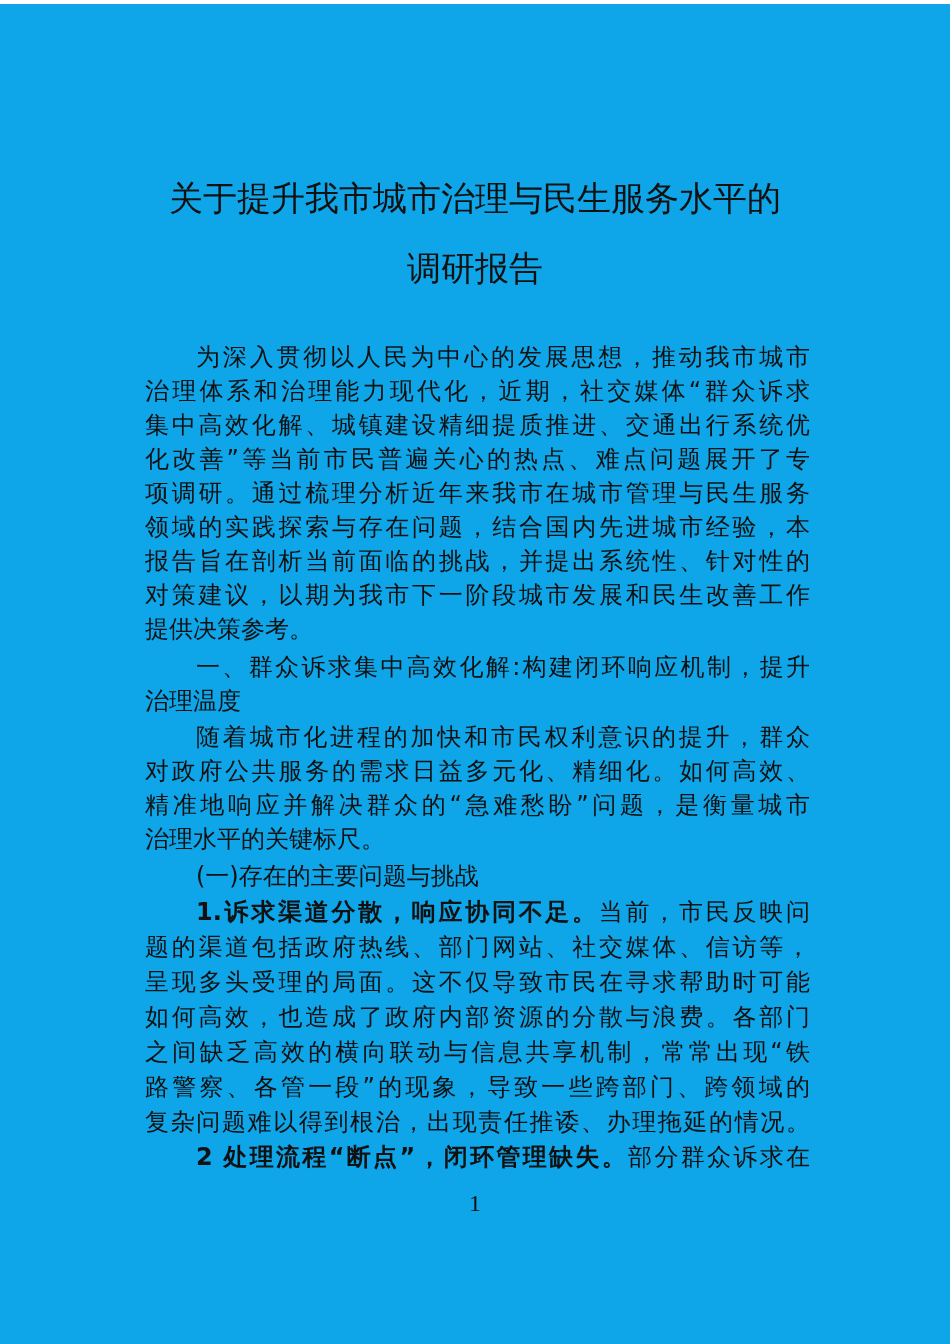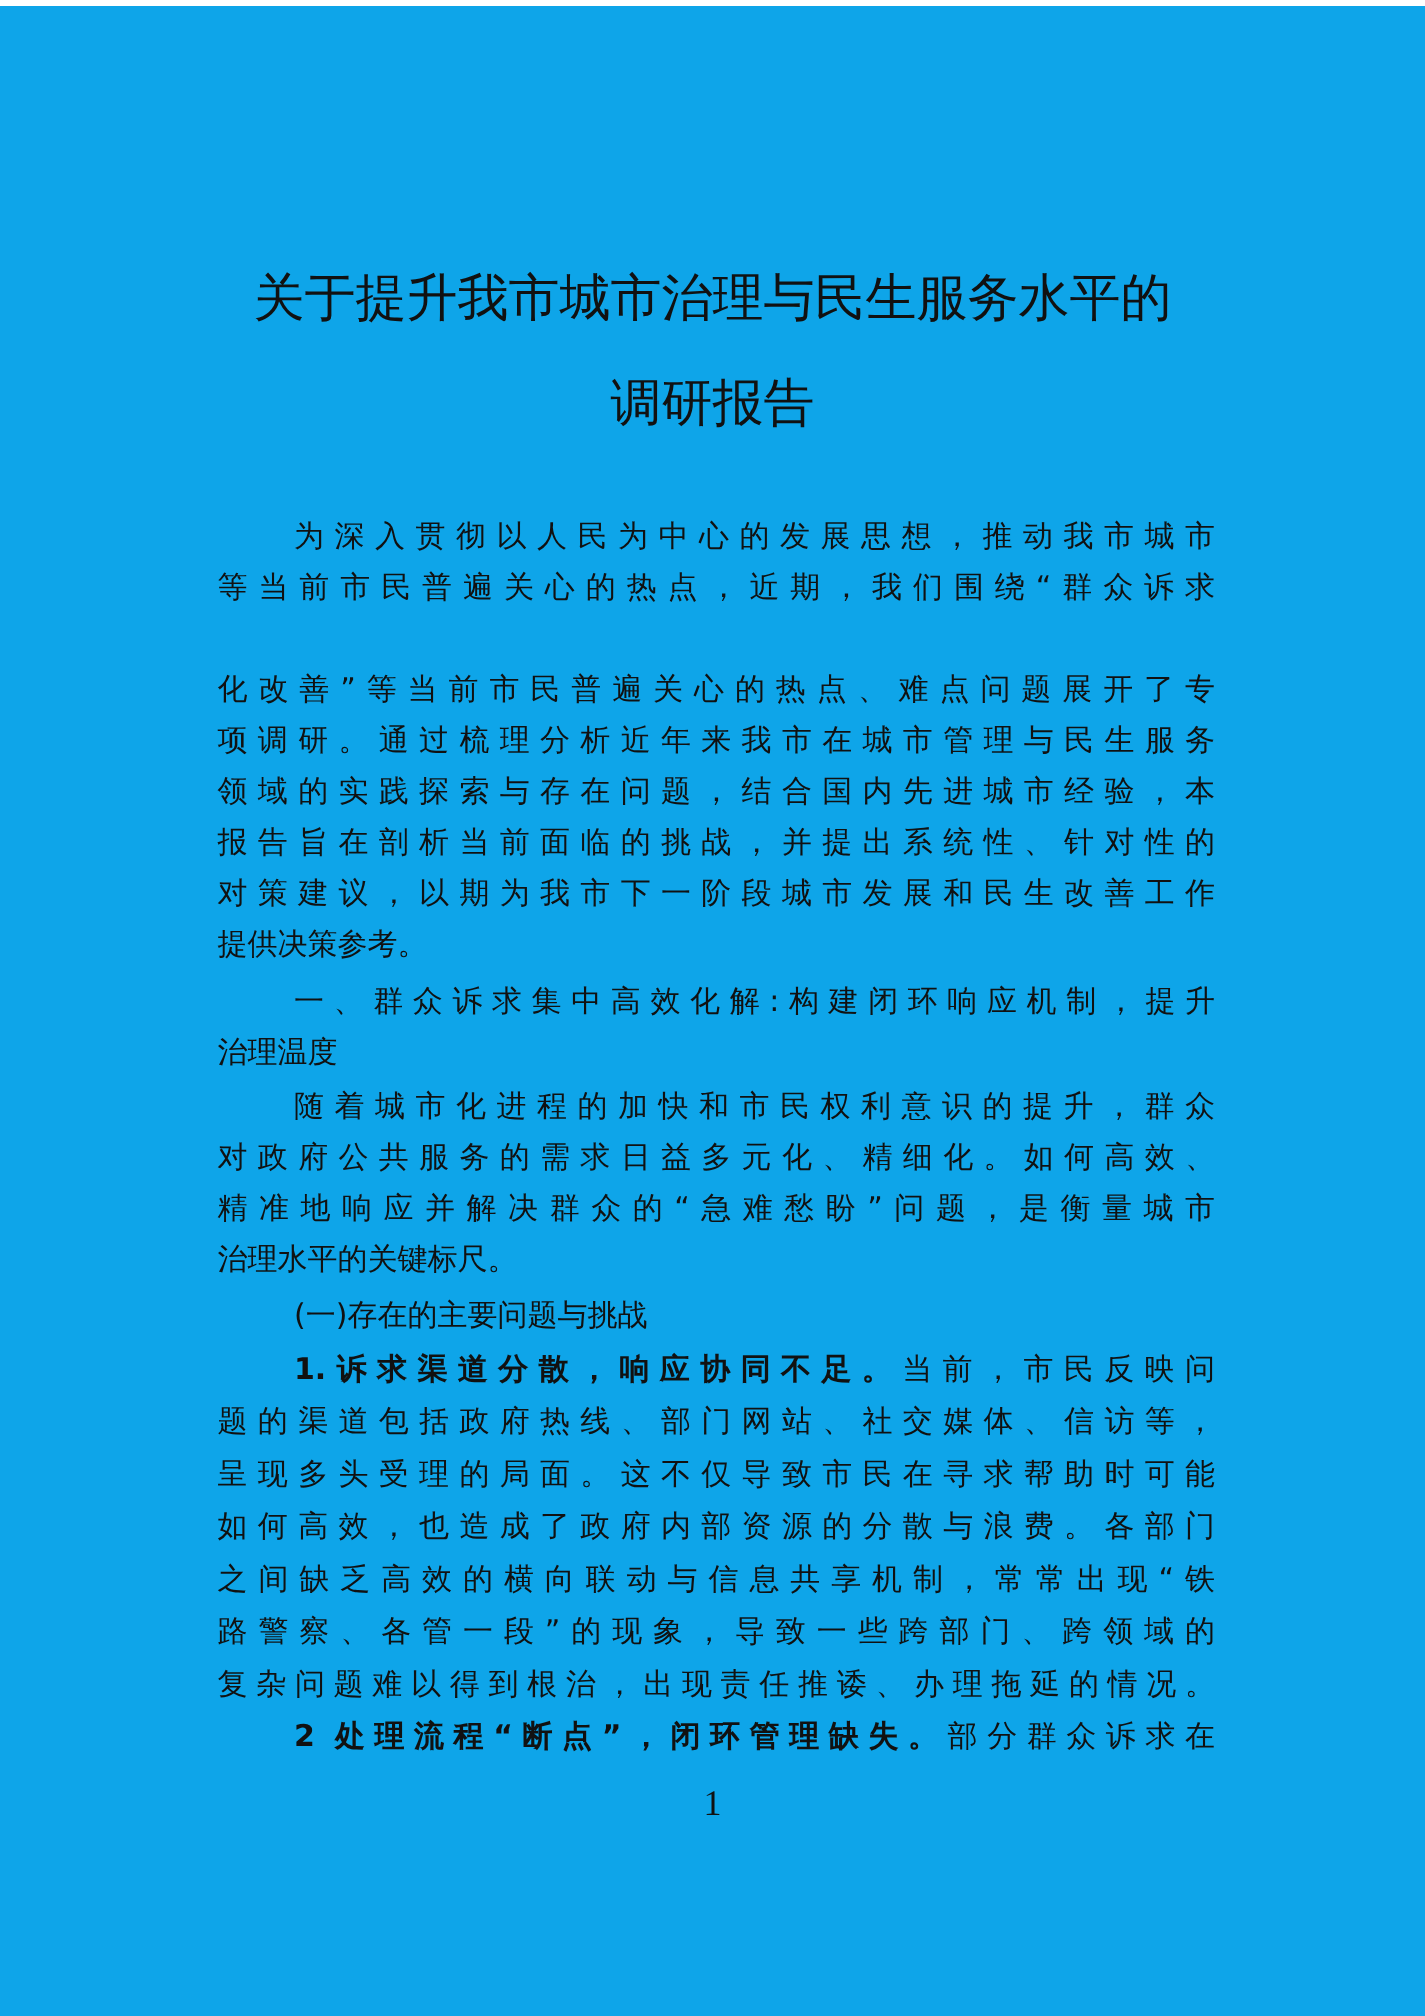--- a/index.html
+++ b/index.html
@@ -3,37 +3,38 @@
   <meta charset="utf-8">
   <style>
     html, body { margin: 0; padding: 0; background: #ffffff; }
     body { width: 950px; height: 1344px; position: relative; overflow: hidden;
            font-family: "DejaVu Sans", "Liberation Sans", sans-serif; color: #111; }
     .page { position: absolute; left: 0; top: 4px; width: 950px; height: 1344px; background: #0ea5e9; }
     .title { position: absolute; left: 140px; width: 670px; text-align: center;
              font-size: 34px; letter-spacing: 0px; color: #111; white-space: nowrap; }
     .title.l1 { top: 172px; }
     .title.l2 { top: 242px; }
-    .line { position: absolute; left: 145px; width: 665px; font-size: 20px;
+    .line { position: absolute; left: 145px; width: 665px; font-size: 24px;
             line-height: 34px; white-space: nowrap; color: #111; }
     .line.justify { text-align: justify; text-align-last: justify; }
     .indent { padding-left: 51px; width: 614px; }
     b { font-weight: bold; }
     .page-num { position: absolute; top: 1186px; left: 0; width: 950px; text-align: center;
                 font-family: "Liberation Serif", "DejaVu Serif", serif; font-size: 24px; color: #111; }
   </style>
 </head>
 <body>
 
 <div class="page">
   <div class="title l1">关于提升我市城市治理与民生服务水平的</div>
   <div class="title l2">调研报告</div>
 
   <div class="line justify indent" style="top:336px">为深入贯彻以人民为中心的发展思想，推动我市城市</div>
-  <div class="line justify" style="top:370px">等当前市民普遍关心的热点，近期，我们围绕“群众诉求</div>
+  <div class="line justify" style="top:370px">治理体系和治理能力现代化，近期，社交媒体“群众诉求</div>
+  <div class="line justify" style="top:404px">集中高效化解、城镇建设精细提质推进、交通出行系统优</div>
   <div class="line justify" style="top:438px">化改善”等当前市民普遍关心的热点、难点问题展开了专</div>
   <div class="line justify" style="top:472px">项调研。通过梳理分析近年来我市在城市管理与民生服务</div>
   <div class="line justify" style="top:540px">报告旨在剖析当前面临的挑战，并提出系统性、针对性的</div>
   <div class="line justify" style="top:506px">领域的实践探索与存在问题，结合国内先进城市经验，本</div>
   <div class="line justify" style="top:574px">对策建议，以期为我市下一阶段城市发展和民生改善工作</div>
   <div class="line justify indent" style="top:646px">一、群众诉求集中高效化解:构建闭环响应机制，提升</div>
 
   <div class="line" style="top:608px">提供决策参考。</div>
   <div class="line" style="top:680px">治理温度</div>
 

